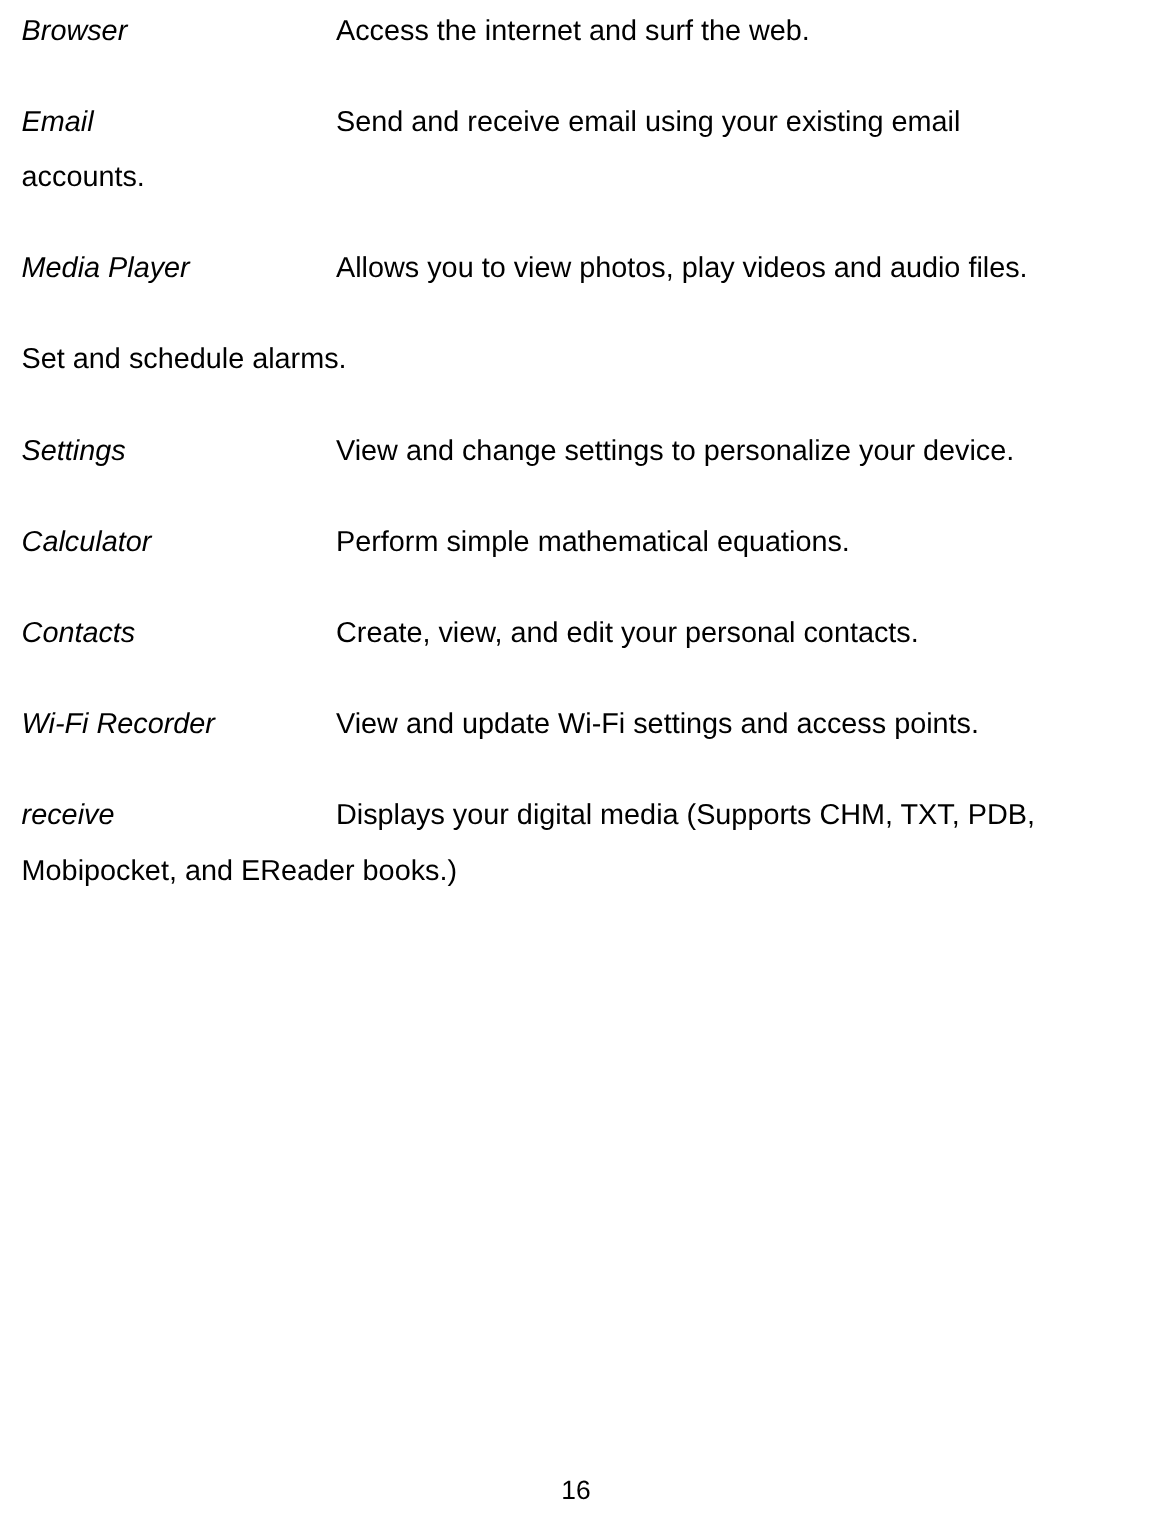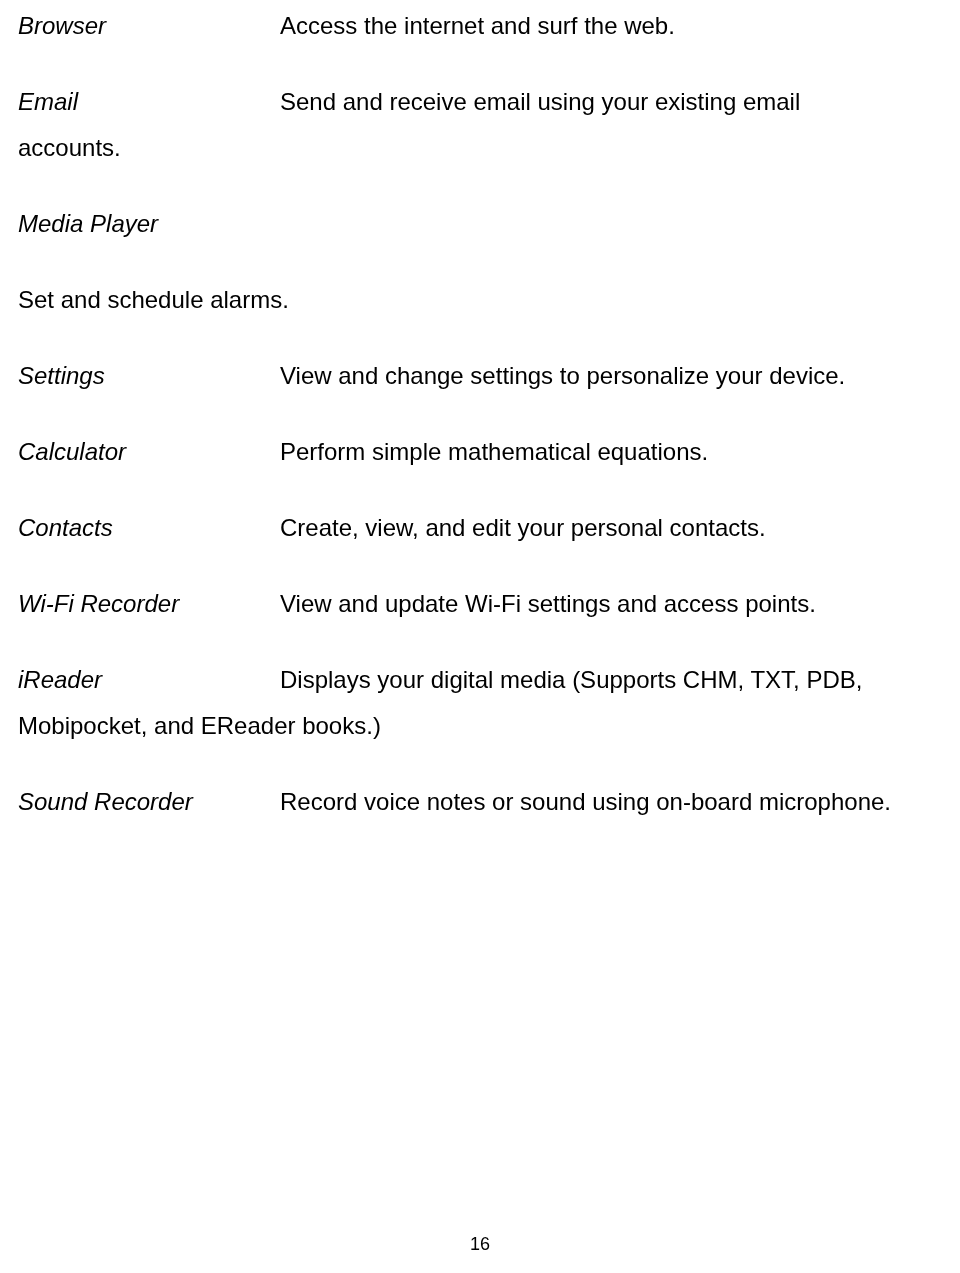--- a/index.html
+++ b/index.html
@@ -36,41 +36,42 @@
     }
     .continued {
       margin-bottom: 48px;
     }
     .page-number {
       position: absolute;
       bottom: 18px;
       left: 0;
       width: 100%;
       text-align: center;
-      font-size: 18px;
+      font-size: 22px;
     }
   </style>
 </head>
 <body>
 
 <div class="content">
 
   <div class="row">
     <div class="label">Browser</div>
     <div class="desc">Access the internet and surf the web.</div>
   </div>
 
   <div class="row-tight">
     <div class="label">Email</div>
     <div class="desc">Send and receive email using your existing email</div>
   </div>
   <div class="continued">accounts.</div>
 
   <div class="row">
     <div class="label">Media Player</div>
+    <div class="desc">Allows you to view photos, play videos and audio files.</div>
   </div>
 
   <div class="row">
     <div class="desc">Set and schedule alarms.</div>
   </div>
 
   <div class="row">
     <div class="label">Settings</div>
     <div class="desc">View and change settings to personalize your device.</div>
   </div>
@@ -85,25 +86,21 @@
     <div class="desc">Create, view, and edit your personal contacts.</div>
   </div>
 
 
   <div class="row">
     <div class="label">Wi-Fi Recorder</div>
     <div class="desc">View and update Wi-Fi settings and access points.</div>
   </div>
 
   <div class="row-tight">
-    <div class="label">iReader</div>
+    <div class="label">receive</div>
     <div class="desc">Displays your digital media (Supports CHM, TXT, PDB,</div>
   </div>
   <div class="continued">Mobipocket, and EReader books.)</div>
 
-  <div class="row">
-    <div class="label">Sound Recorder</div>
-    <div class="desc">Record voice notes or sound using on-board microphone.</div>
-  </div>
 
 </div>
 
 <div class="page-number">16</div>
 
 </body></html>

